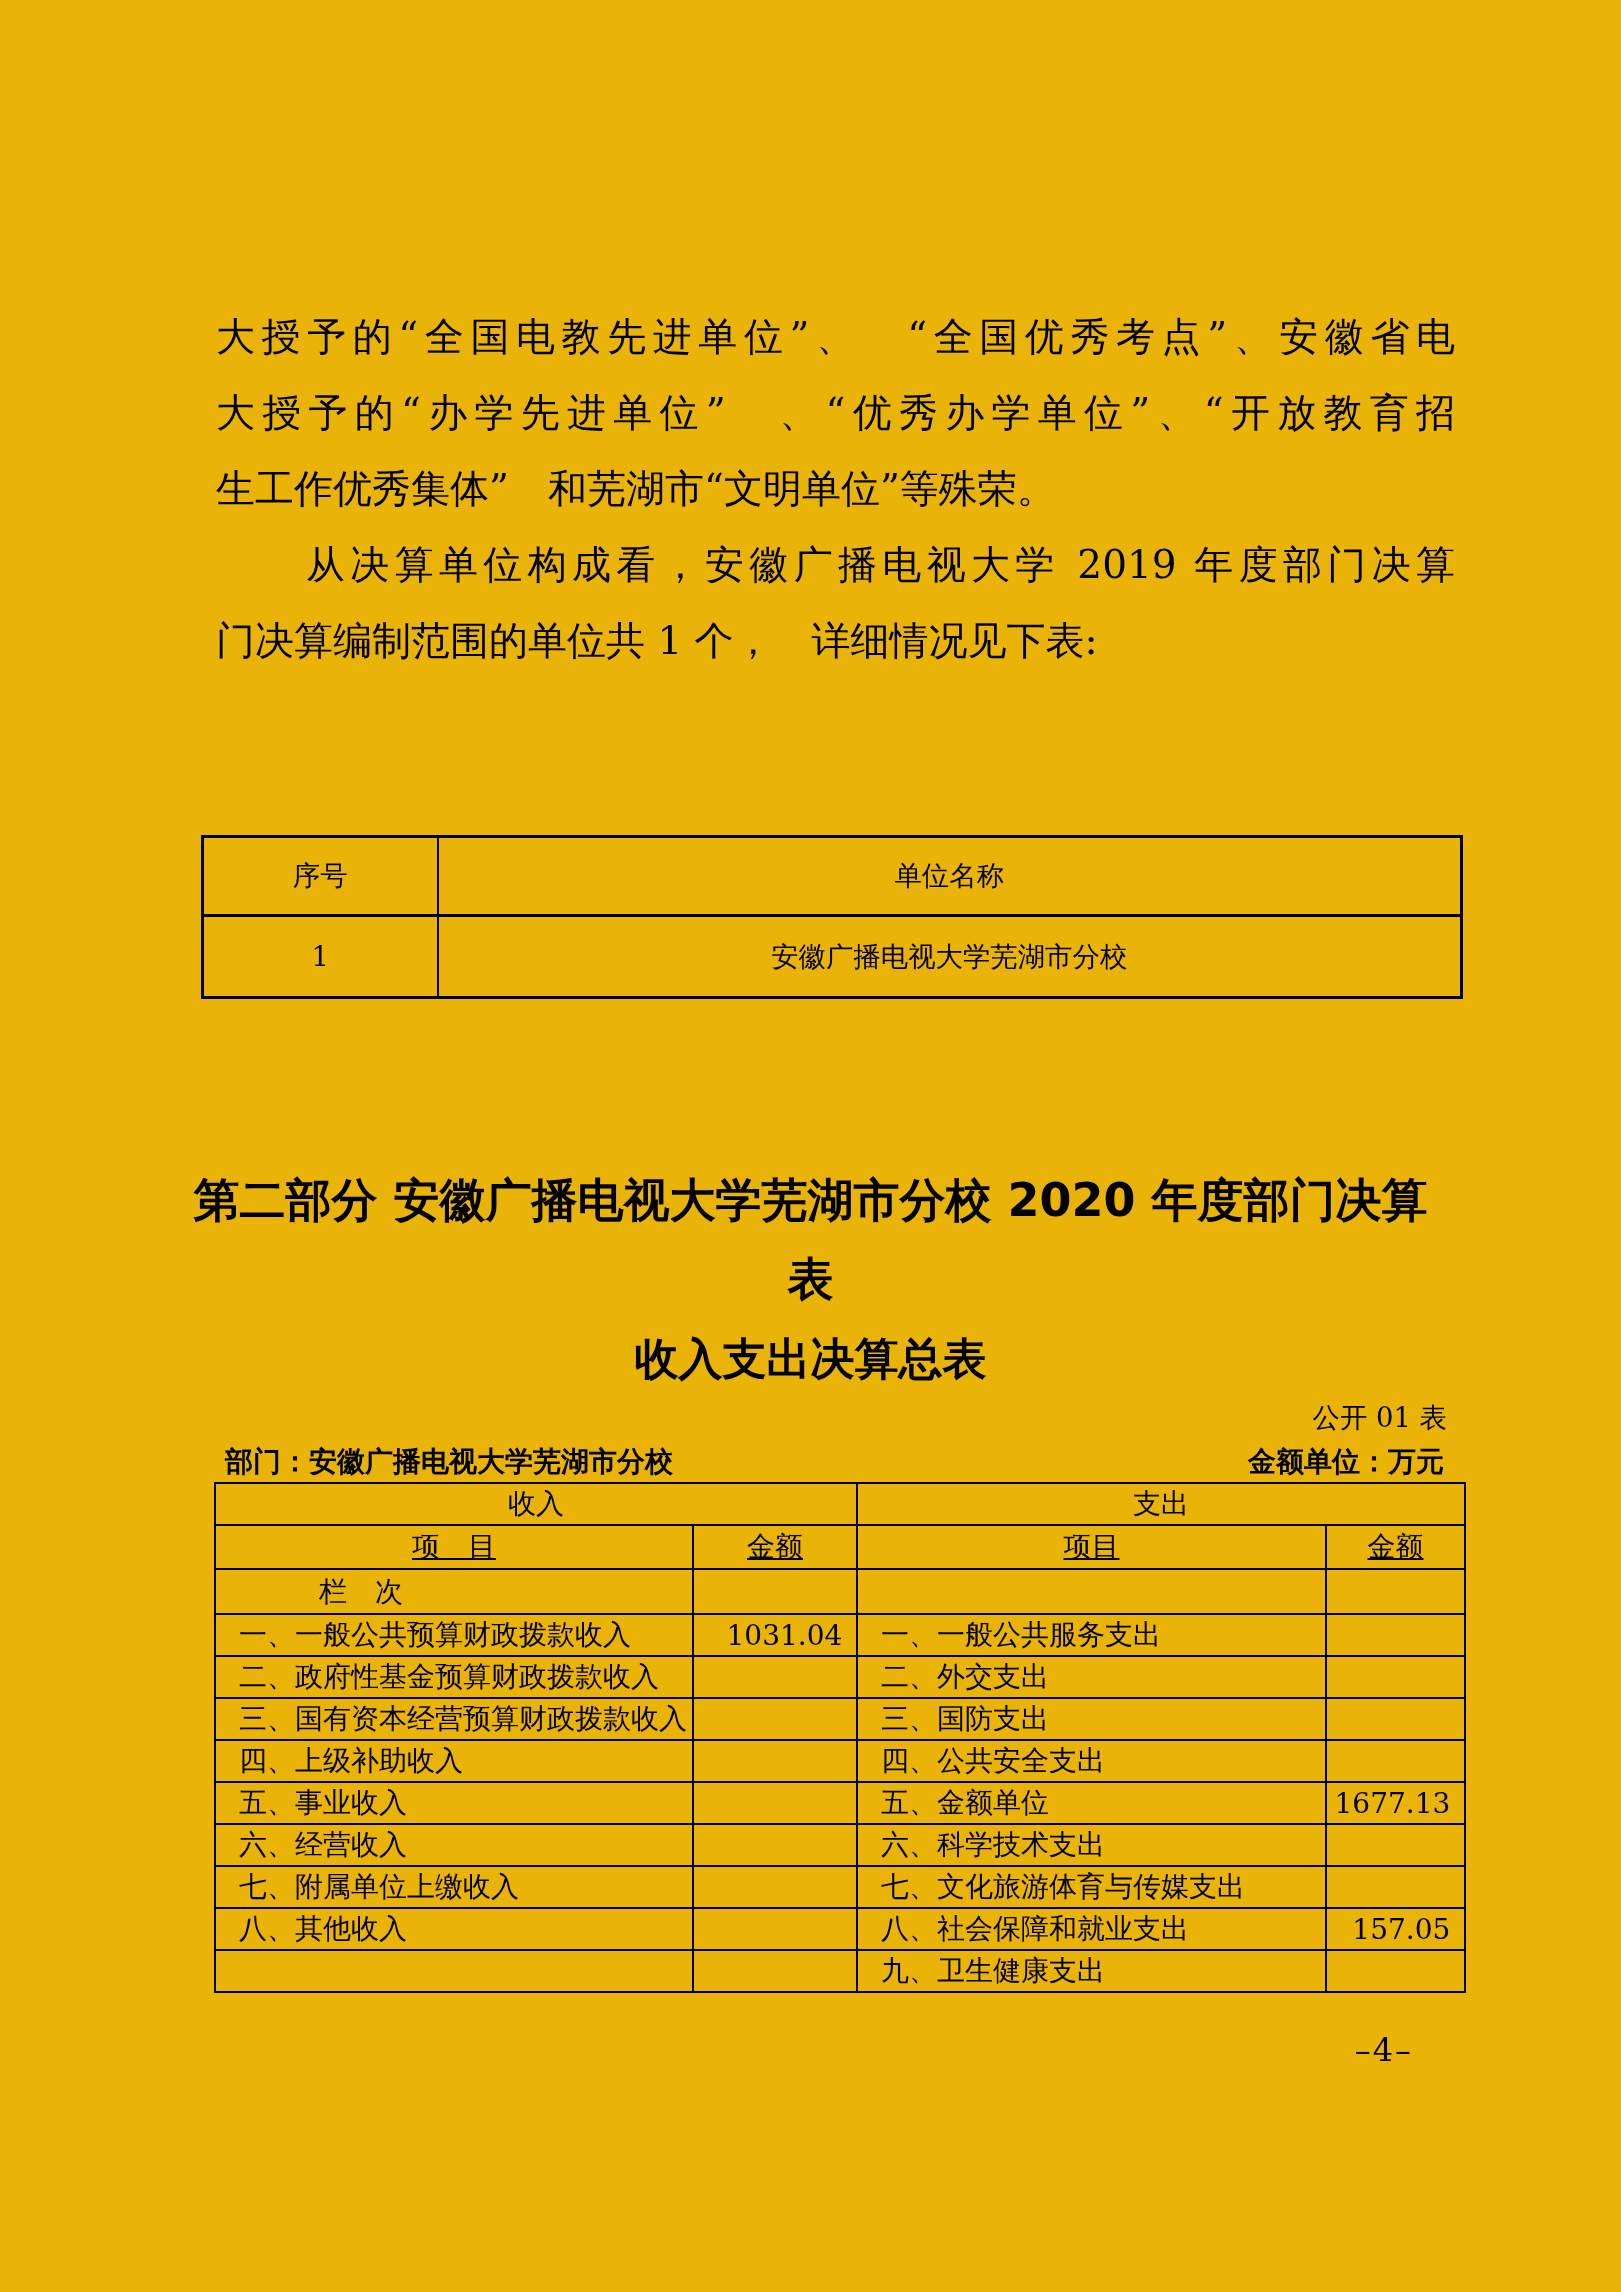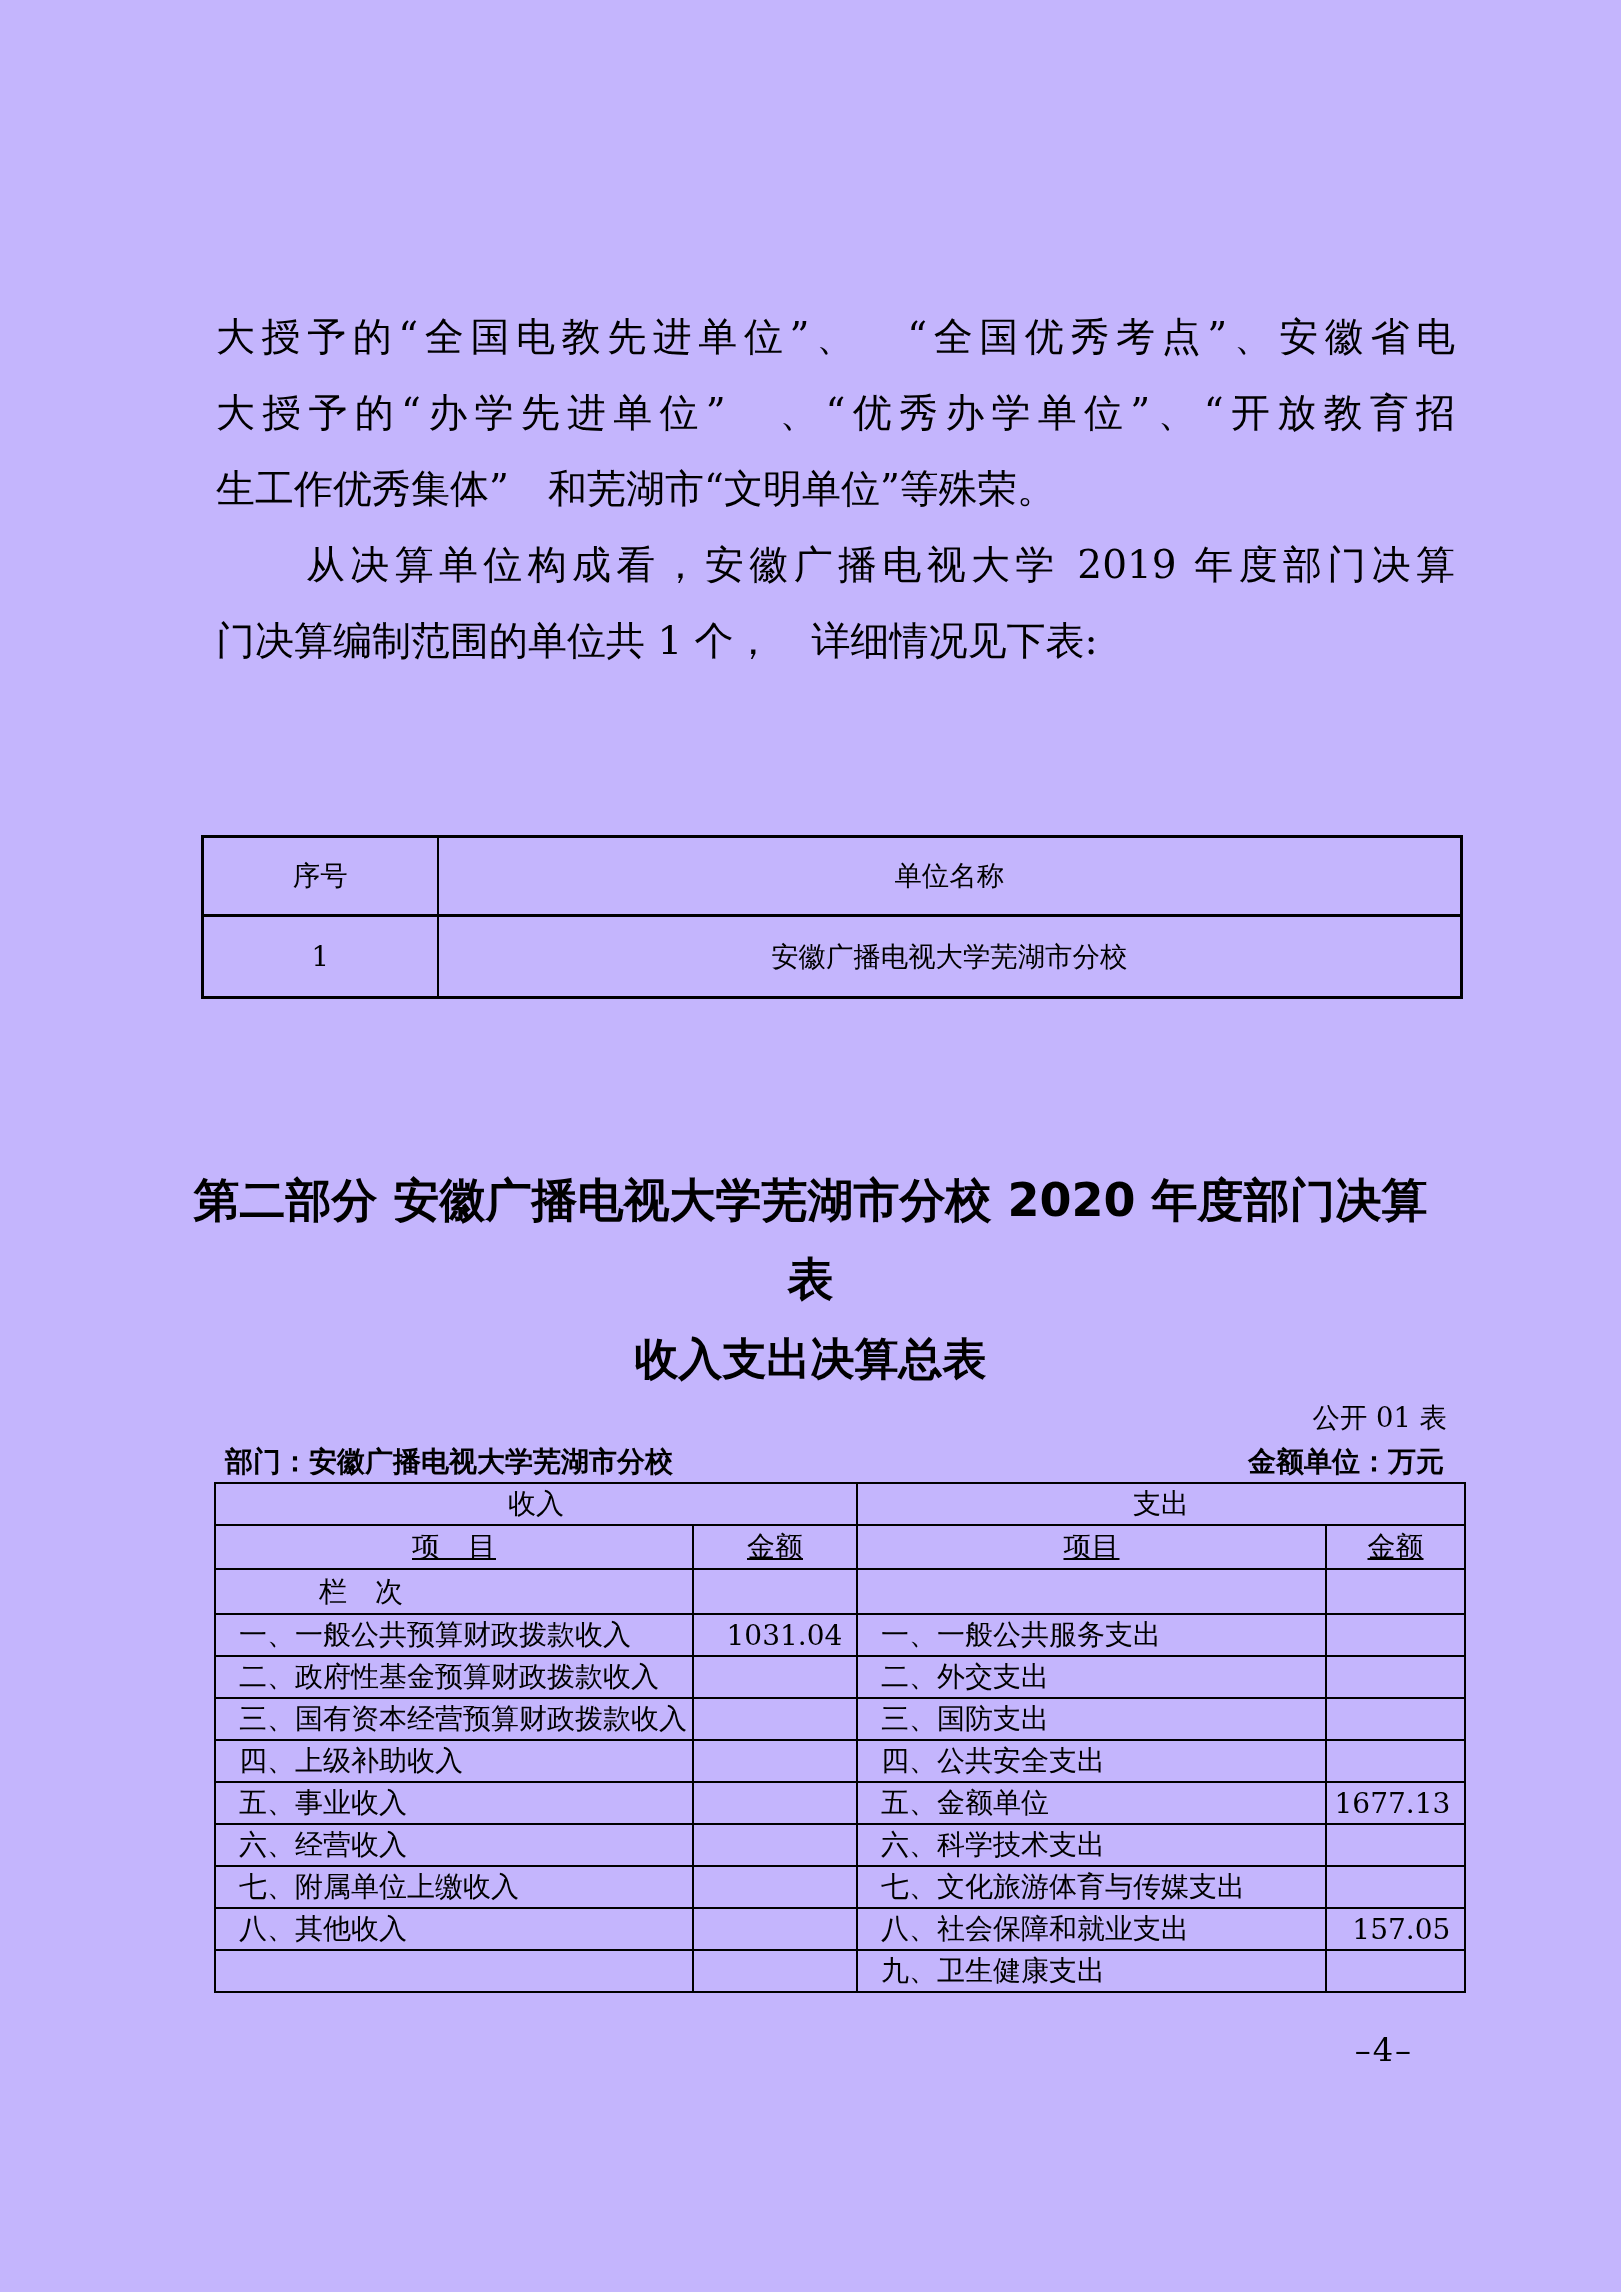--- a/index.html
+++ b/index.html
@@ -1,19 +1,19 @@
 <!DOCTYPE html>
 <html><head>
 <meta charset="utf-8">
 <style>
   html,body{margin:0;padding:0;background:#e8e8e8;}
   .page{
     position:relative;
     width:1621px;height:2293px;
-    background:#c4b5fd;
+    background:#eab308;
     margin:0 auto;
     overflow:hidden;
     font-family:"DejaVu Serif","Liberation Serif",serif;
     color:#000;
   }
   
   .textblock{position:absolute;left:216px;top:299px;width:1239px;}
   .line{font-size:39px;line-height:76px;white-space:pre-wrap;}
   .just{text-align:justify;text-align-last:justify;}
   .sec-heading{

